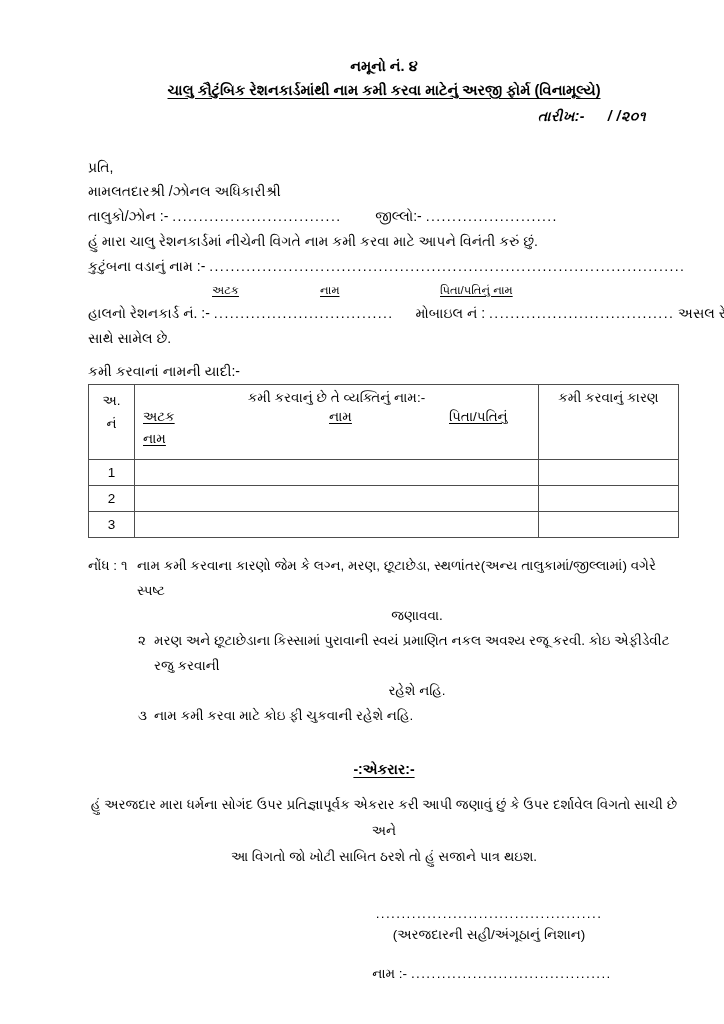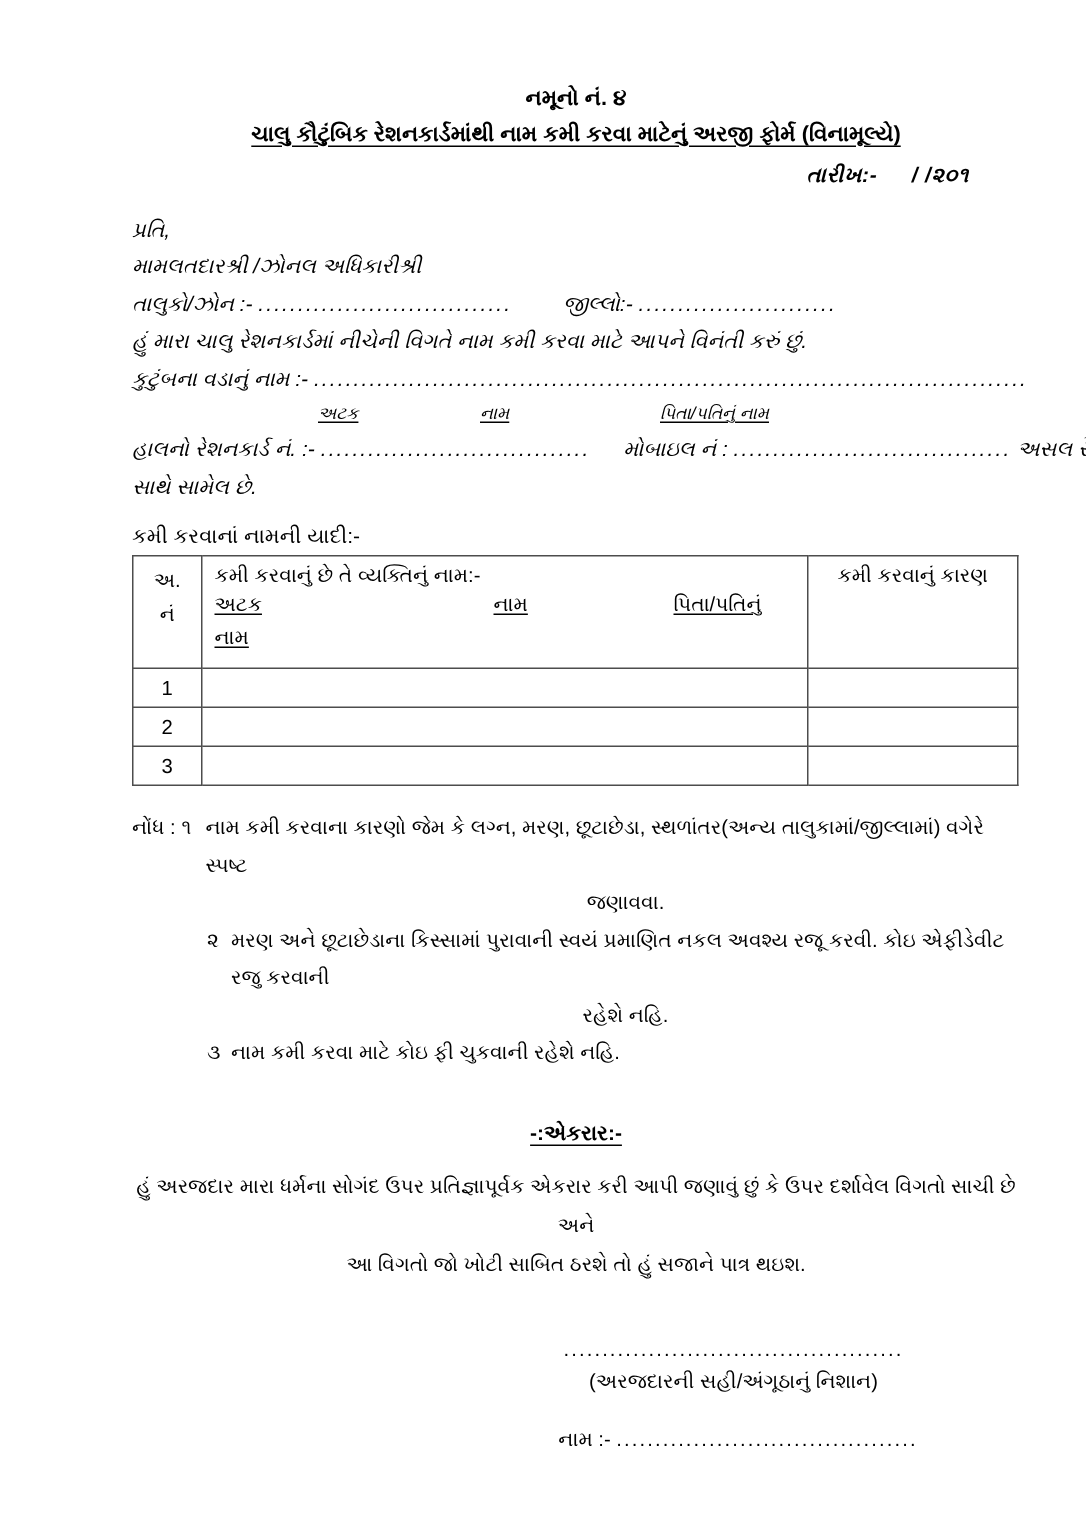--- a/index.html
+++ b/index.html
@@ -55,24 +55,23 @@
     text-align: right;
     font-size: 14px;
     font-weight: bold;
     font-style: italic;
     margin: 6px 34px 0 0;
     letter-spacing: 0.5px;
   }
 
   
   .body-block {
-    margin-top: 16px;
+    margin-top: 30px;
     font-size: 14px;
     line-height: 1.78;
-    font-style: italic;
   }
   .line {
     margin: 0;
     white-space: nowrap;
   }
   .dots {
     letter-spacing: 1.4px;
   }
   .sp-sm { display: inline-block; width: 14px; }
   .sp-md { display: inline-block; width: 26px; }
@@ -119,21 +118,21 @@
   .sr-head {
     text-align: center;
     font-size: 13.5px;
     line-height: 1.75;
     padding: 4px 0 0 0 !important;
   }
   .name-head-cell {
     padding: 5px 8px 6px 8px !important;
   }
   .name-head-title {
-    text-align: left;
+    text-align: center;
     font-size: 13.5px;
     margin-bottom: 3px;
   }
   .name-head-sub {
     position: relative;
     height: 44px;
     font-size: 13.5px;
   }
   .name-head-sub span {
     position: absolute;

